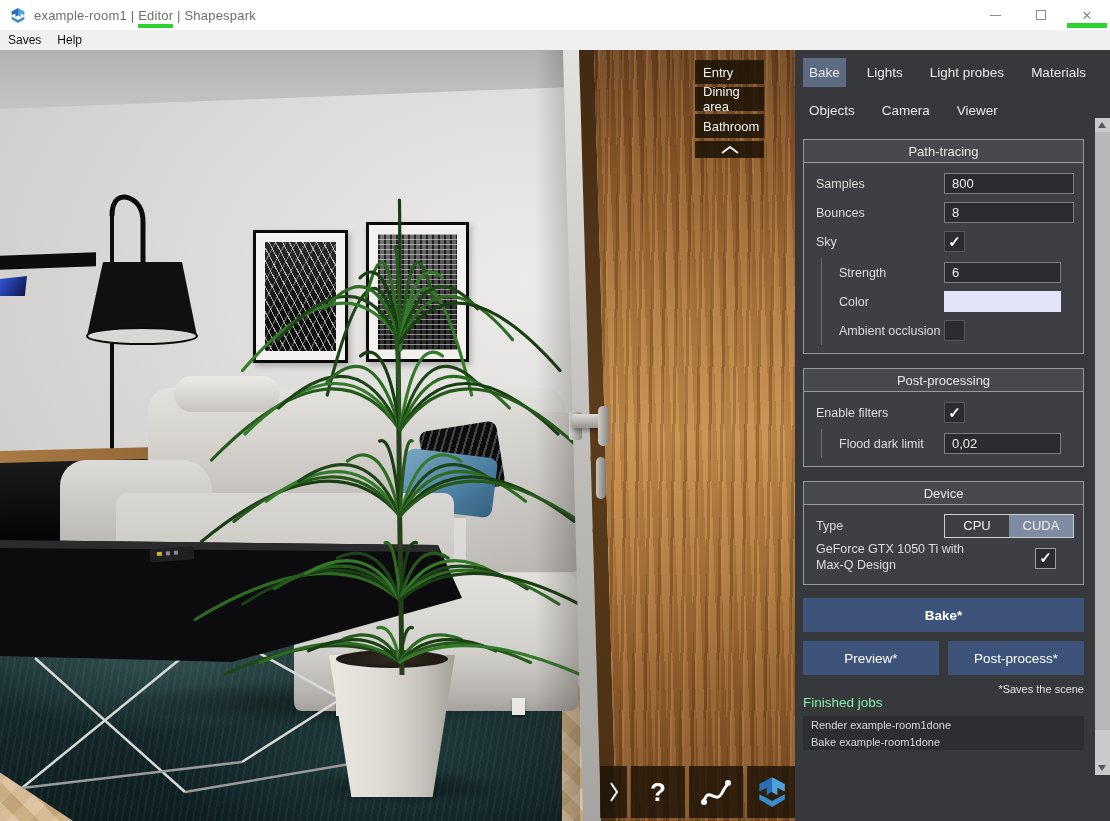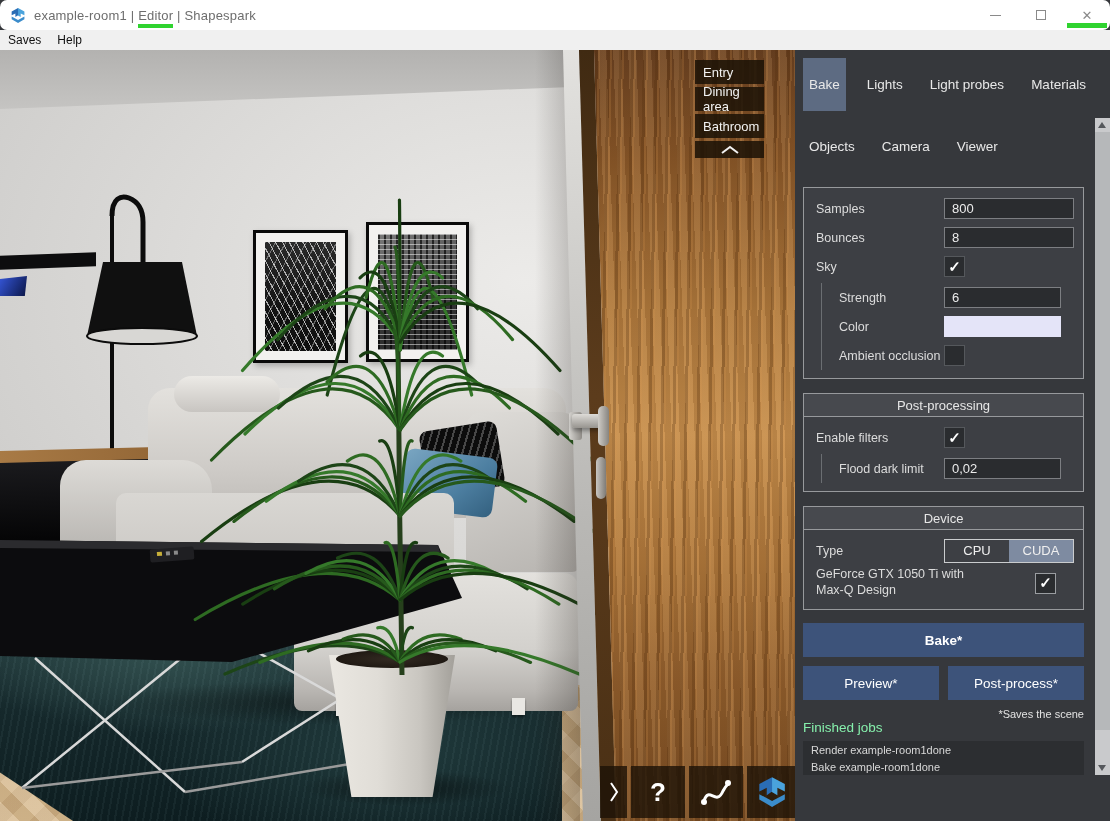--- a/index.html
+++ b/index.html
@@ -3,21 +3,21 @@
 <meta charset="utf-8">
 <style>
   * { margin:0; padding:0; box-sizing:border-box; }
   html,body { background:#202020; }
   #window {
     position:relative; width:1110px; height:821px; overflow:hidden;
     font-family:"Liberation Sans", sans-serif; background:#36383c;
   }
 
   
-  #titlebar { position:relative; height:30px; background:#ffffff; display:flex; align-items:center;border-radius:7px; }
+  #titlebar { position:relative; height:30px; background:#ffffff; display:flex; align-items:center; }
   #titlebar .logo { margin:0 8px 0 9px; width:17px; height:17px; }
   #titlebar .title { font-size:13px; color:#6d6d6d; letter-spacing:.2px; }
   #titlebar .title .hl { border-bottom:4px solid #2fd32f; padding-bottom:1px; }
   .win-controls { position:absolute; right:0; top:0; height:30px; display:flex; }
   .win-btn { width:46px; height:30px; display:flex; align-items:center; justify-content:center; color:#8a8a8a; }
   .glyph-min { width:11px; height:1px; background:#8a8a8a; }
   .glyph-max { width:10px; height:10px; border:1px solid #8a8a8a; }
   .glyph-close { font-size:13px; color:#8a8a8a; }
   .close-underline { position:absolute; right:3px; top:23px; width:40px; height:5px; background:#2fd32f; }
 
@@ -144,21 +144,21 @@
   .tb-btn { top:716px; height:52px; background:rgba(28,17,6,.80); display:flex; align-items:center; justify-content:center; }
   .tb-chevron { left:600px; width:27px; }
   .tb-help { left:631px; width:54px; color:#fff; font-size:26px; font-weight:bold; }
   .tb-tour { left:689px; width:54px; }
   .tb-logo { left:747px; width:48px; }
 
   
   .panel { position:relative; width:315px; height:771px; background:#36383c; color:#e6e6e6; }
   .panel-inner { padding:8px 26px 0 8px; }
   .tabs-row { display:flex; gap:15px; margin-bottom:9px; font-size:13.5px; }
-  .tab { padding:19px 6px; color:#e8e8e8; white-space:nowrap; }
+  .tab { padding:7px 6px; color:#e8e8e8; white-space:nowrap; }
   .tab.active { background:#5d6b82; }
 
   .section { border:1px solid #97999c; margin-top:14px; background:#3d3f44; }
   .section-header { height:23px; background:#47494e; border-bottom:1px solid #97999c;
     display:flex; align-items:center; justify-content:center; font-size:13px; color:#e6e6e6; }
   .section-body { padding:6px 9px 8px 4px; }
   .row { display:flex; align-items:center; min-height:29px; }
   .row .lbl { font-size:12.5px; color:#dcdcdc; padding-left:8px; }
   .ctrl { margin-left:auto; width:130px; display:flex; }
   .tfield { width:100%; height:21px; background:#2a2c2f; border:1px solid #7c7e82;
@@ -416,20 +416,21 @@
           <span class="tab">Materials</span>
           <span class="tab">Sky</span>
         </div>
         <div class="tabs-row">
           <span class="tab">Objects</span>
           <span class="tab">Camera</span>
           <span class="tab">Viewer</span>
         </div>
 
         <div class="section">
+          <div class="section-header">Path-tracing</div>
           <div class="section-body">
             <div class="row">
               <span class="lbl">Samples</span>
               <span class="ctrl">
                   <input class="tfield" value="800" style="">
                 </span>
             </div>
             <div class="row">
               <span class="lbl">Bounces</span>
               <span class="ctrl">

